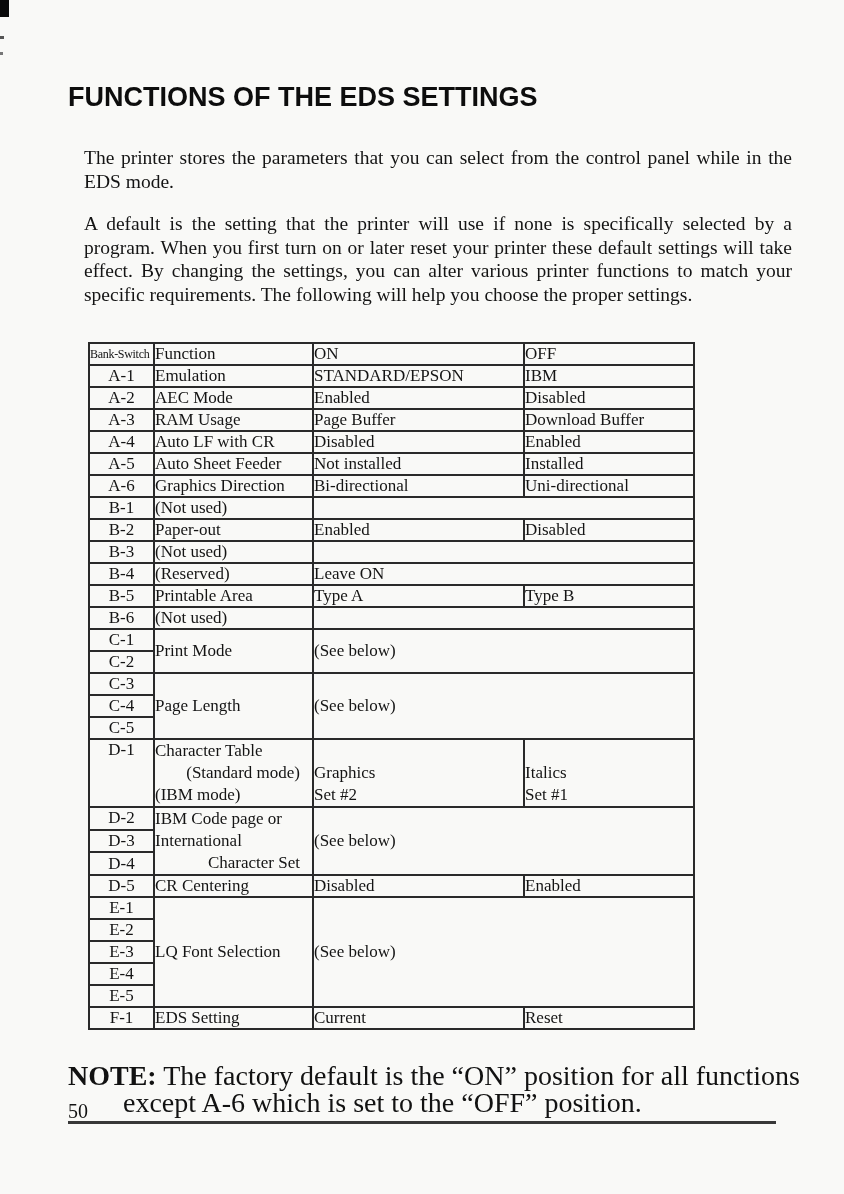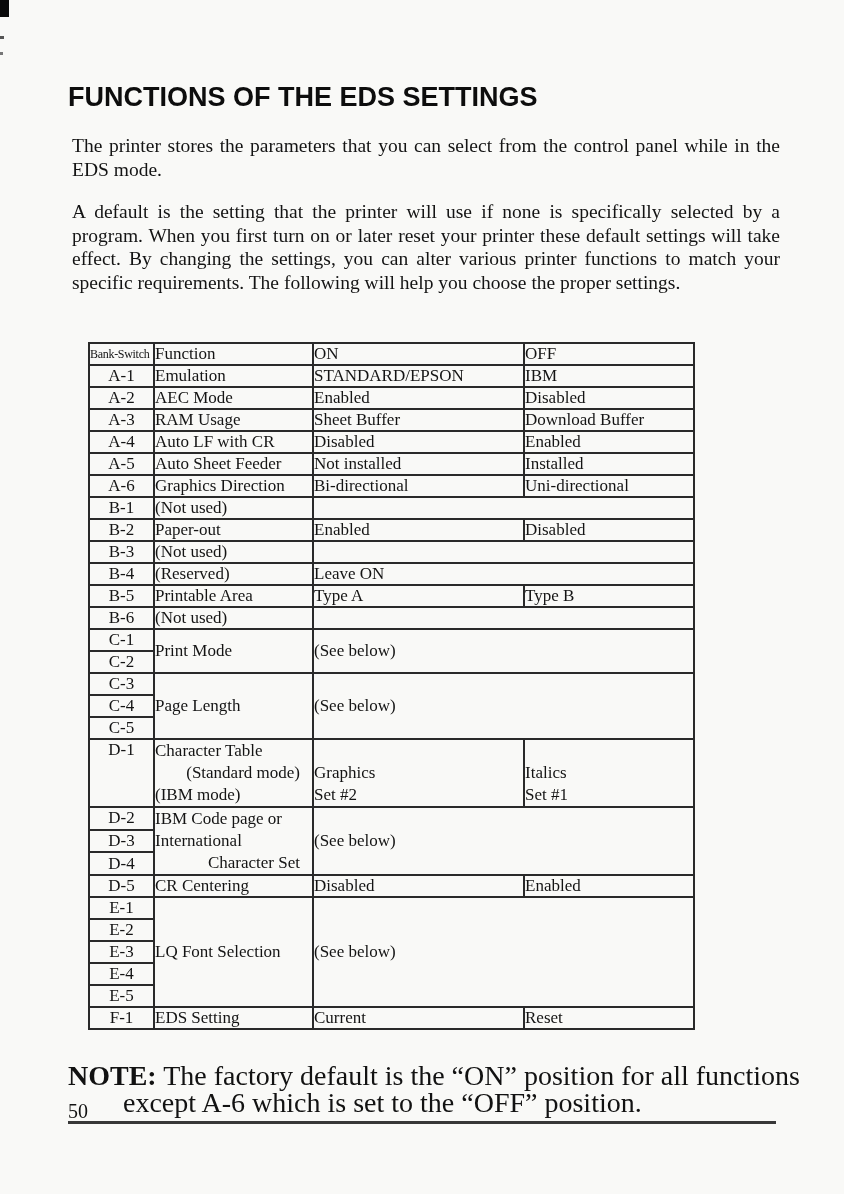--- a/index.html
+++ b/index.html
@@ -17,21 +17,21 @@
   .a1{position:absolute;left:0;top:0;width:9px;height:17px;background:#0a0a0a;}
   .a2{position:absolute;left:0;top:36px;width:4px;height:3px;background:#555;}
   .a3{position:absolute;left:0;top:52px;width:3px;height:3px;background:#777;}
 
   h1.title{
     position:absolute;left:68px;top:82px;margin:0;
     font-family:"Liberation Sans", sans-serif;
     font-weight:bold;font-size:27px;letter-spacing:0px;color:#0d0d0d;
   }
   .para{
-    position:absolute;left:68px;width:708px;margin:4px;
+    position:absolute;left:68px;width:708px;margin:16px;
     font-size:19.5px;line-height:23.5px;text-align:justify;color:#141414;
   }
   .p1{top:130px;}
   .p2{top:196px;}
 
   table.eds{
     position:absolute;left:88px;top:342px;
     border-collapse:collapse;table-layout:fixed;
     width:605px;font-size:17px;color:#141414;
   }
@@ -109,21 +109,21 @@
         </tr>
         <tr>
           <td class="bank">A-2</td>
           <td class="fn">AEC Mode</td>
           <td class="on">Enabled</td>
           <td class="off">Disabled</td>
         </tr>
         <tr>
           <td class="bank">A-3</td>
           <td class="fn">RAM Usage</td>
-          <td class="on">Sheet Buffer</td>
+          <td class="on">Page Buffer</td>
           <td class="off">Download Buffer</td>
         </tr>
         <tr>
           <td class="bank">A-4</td>
           <td class="fn">Auto LF with CR</td>
           <td class="on">Disabled</td>
           <td class="off">Enabled</td>
         </tr>
         <tr>
           <td class="bank">A-5</td>

